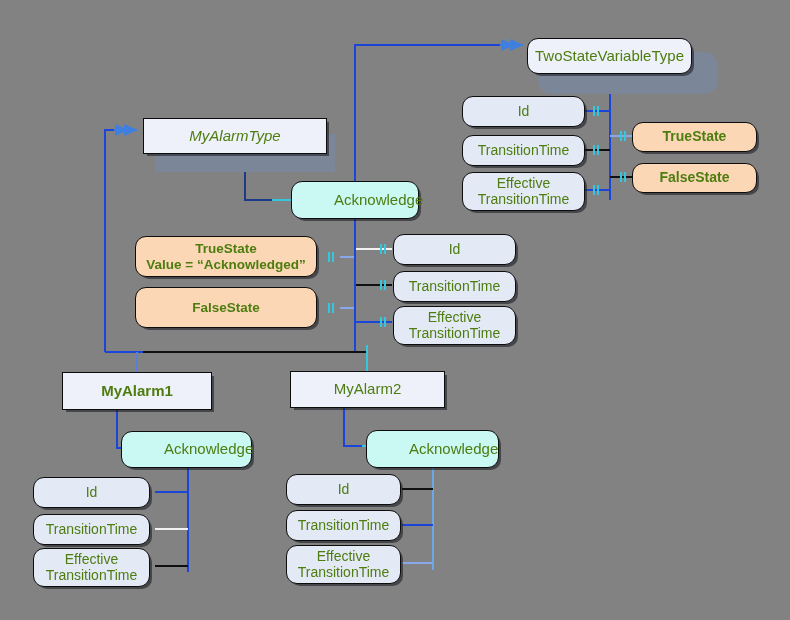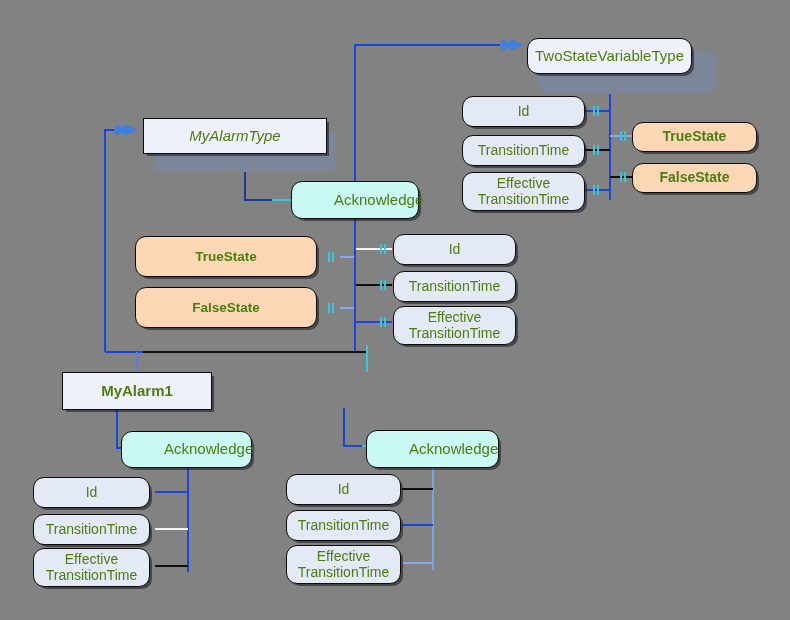--- a/index.html
+++ b/index.html
@@ -199,20 +199,21 @@
     <span class="lbl">MyAlarmType</span>
   </div>
 
   <div class="node rounded f-ack" style="left:291px; top:181px; width:128px; height:38px; font-size:15px;">
     <span class="lbl">Acknowledge</span>
   </div>
 
   <div class="node rounded f-state" style="left:135px; top:236px; width:182px; height:41px; font-size:13.5px;">
     <span class="lbl">
       <span>TrueState</span><br>
+      <span>Value = “Acknowledged”</span>
     </span>
   </div>
   <div class="node rounded f-state" style="left:135px; top:287px; width:182px; height:41px; font-size:13.5px;">
     <span class="lbl">
       <span>FalseState</span><br>
     </span>
   </div>
 
   <div class="node rounded f-prop" style="left:393px; top:234px; width:123px; height:31px; font-size:14px;">
     <span class="lbl">Id</span>
@@ -239,20 +240,23 @@
   <div class="node rounded f-prop" style="left:33px; top:514px; width:117px; height:31px; font-size:14px;">
     <span class="lbl">TransitionTime</span>
   </div>
   <div class="node rounded f-prop" style="left:33px; top:548px; width:117px; height:39px; font-size:14px;">
     <span class="lbl">
       <span>Effective</span><br>
       <span>TransitionTime</span>
     </span>
   </div>
 
+  <div class="node sq f-type" style="left:290px; top:371px; width:155px; height:37px; font-size:15px;">
+    <span class="lbl">MyAlarm2</span>
+  </div>
   <div class="node rounded f-ack" style="left:366px; top:430px; width:133px; height:38px; font-size:15px;">
     <span class="lbl">Acknowledge</span>
   </div>
   <div class="node rounded f-prop" style="left:286px; top:474px; width:115px; height:31px; font-size:14px;">
     <span class="lbl">Id</span>
   </div>
   <div class="node rounded f-prop" style="left:286px; top:510px; width:115px; height:31px; font-size:14px;">
     <span class="lbl">TransitionTime</span>
   </div>
   <div class="node rounded f-prop" style="left:286px; top:545px; width:115px; height:39px; font-size:14px;">

